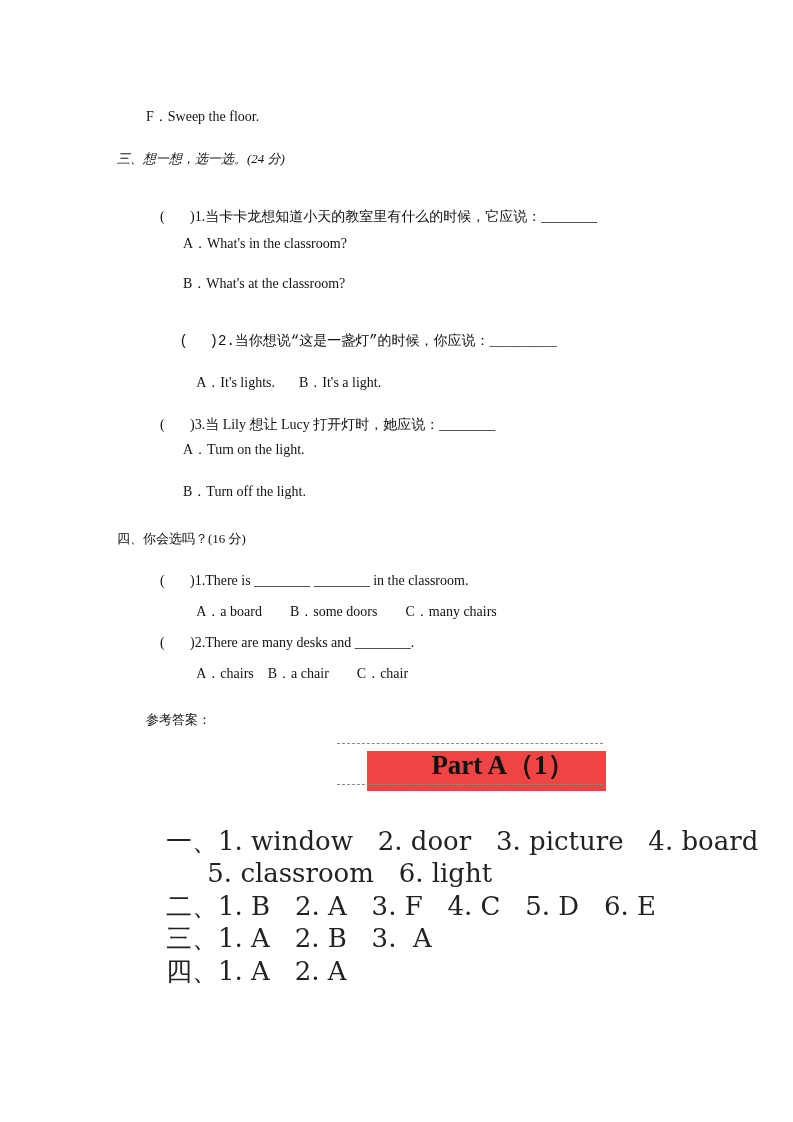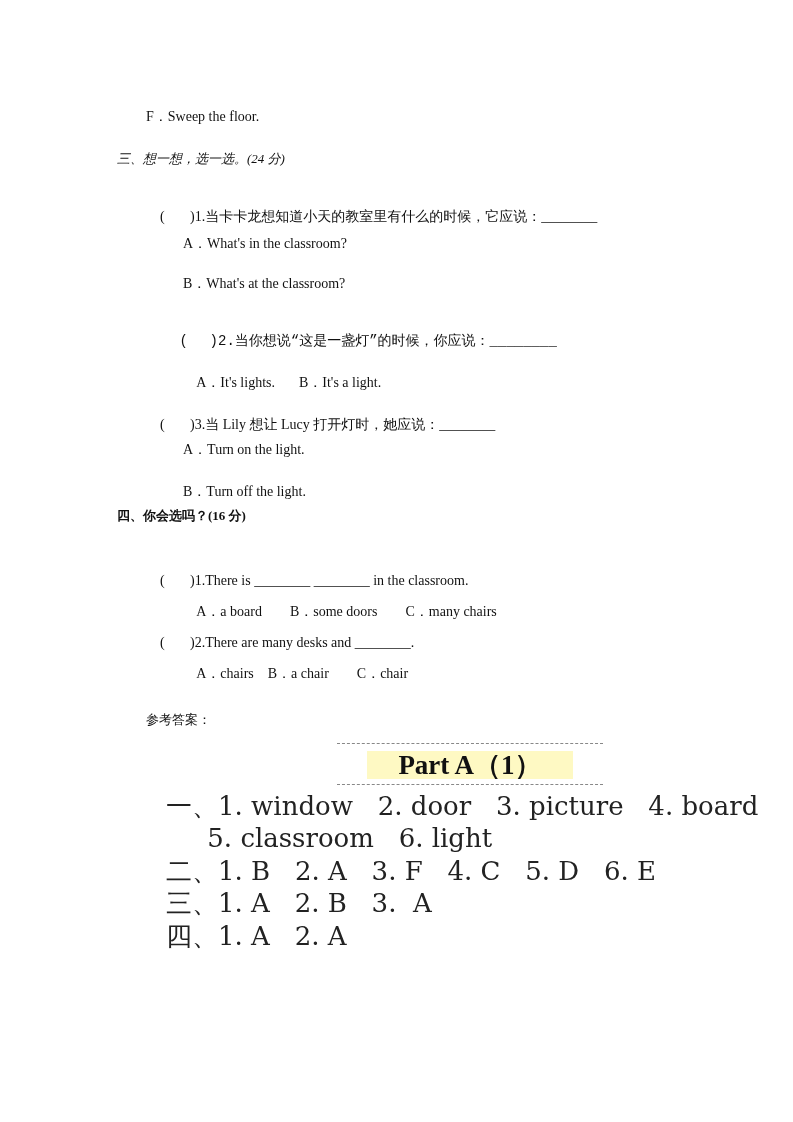--- a/index.html
+++ b/index.html
@@ -7,25 +7,25 @@
            font-family: "Liberation Serif", "DejaVu Serif", serif; color: #111; }
     .line { position: absolute; font-size: 14px; white-space: pre; line-height: 16px; }
     .sec { left: 117px; font-size: 13px; }
     .q { left: 146px; }
     .q .paren { display: inline-block; width: 30px; }
     .opt { left: 183px; }
     .opt span + span { margin-left: 0; }
     .answer-label { left: 146px; font-size: 13px; text-align: center; }
     .banner { position: absolute; left: 337px; top: 743px; width: 266px; height: 42px; }
     .banner .dash { position: absolute; left: 0; width: 266px; border-top: 1px dashed #888; }
-    .banner .box { position: absolute; left: 30px; top: 8px; width: 206px; height: 28px;
-                   background: #fef9c3; text-align: center; font-weight: bold; font-size: 27px;
-                   line-height: 28px; font-family: "Liberation Serif", serif; color: #111; }
+    .banner .box { position: absolute; left: 30px; top: 8px; width: 206px; height: 40px;
+                   background: #ef4444; text-align: center; font-weight: bold; font-size: 27px;
+                   line-height: 28px; font-family: "Liberation Serif", serif; color: #111; padding-left: 33px; }
     .ans { position: absolute; left: 166px; font-size: 26px; line-height: 32px; white-space: pre;
-           font-family: "DejaVu Serif", "Liberation Serif", serif; font-weight: 300; color: #222; }
+           font-family: "DejaVu Serif", "Liberation Serif", serif; font-weight: 300; color: #222; margin-top: 35px; }
   </style>
 </head>
 <body>
 
 <div>
 
   <div class="line opt" style="left:146px; top:109px;">F．Sweep the floor.</div>
 
   <div class="line sec" style="top:151px;font-style:italic;">三、想一想，选一选。(24 分)</div>
 
@@ -41,21 +41,21 @@
   <div class="line opt" style="top:359px;">
     <span>A．It's lights.</span><span style="display:inline-block;width:24px"></span><span>B．It's a light.</span>
   </div>
 
   <div class="line q" style="top:401px;">
     <span class="paren">(</span><span>)3.当 Lily 想让 Lucy 打开灯时，她应说：________</span>
   </div>
   <div class="line opt" style="top:442px;">A．Turn on the light.</div>
   <div class="line opt" style="top:484px;">B．Turn off the light.</div>
 
-  <div class="line sec" style="top:508px;font-weight:bold;">四、你会选吗？(16 分)</div>
+  <div class="line sec" style="top:531px;">四、你会选吗？(16 分)</div>
 
   <div class="line q" style="top:557px;">
     <span class="paren">(</span><span>)1.There is ________ ________ in the classroom.</span>
   </div>
   <div class="line opt" style="top:588px;">
     <span>A．a board</span><span style="display:inline-block;width:28px"></span><span>B．some doors</span><span style="display:inline-block;width:28px"></span><span>C．many chairs</span>
   </div>
 
   <div class="line q" style="top:619px;">
     <span class="paren">(</span><span>)2.There are many desks and ________.</span>

